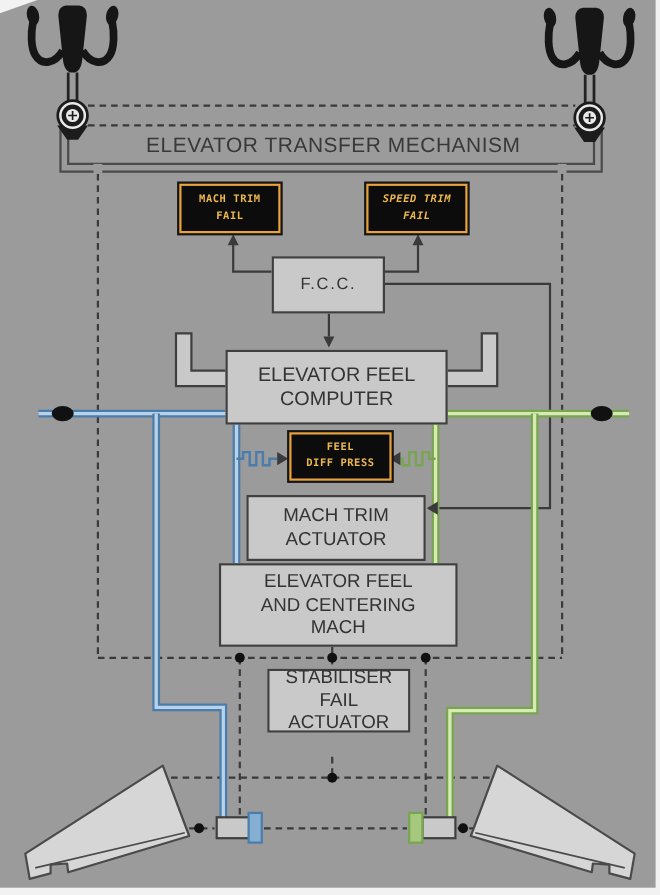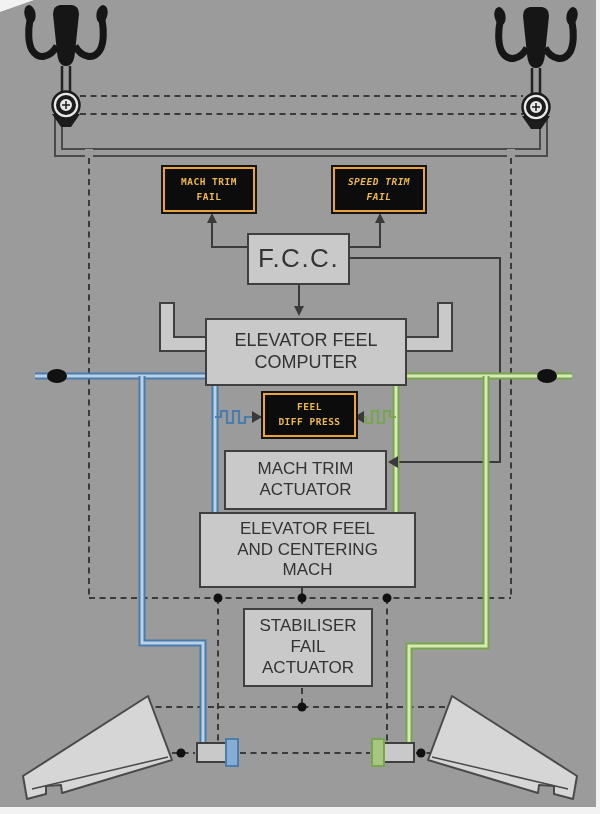--- a/index.html
+++ b/index.html
@@ -32,21 +32,21 @@
         border:2px solid var(--box-border);display:flex;flex-direction:column;
         align-items:center;justify-content:center;color:var(--text-dark);
         text-align:center;line-height:1.22;}
   .ann{position:absolute;box-sizing:border-box;background:var(--ann-bg);
        border:2px solid var(--amber);box-shadow:0 0 0 2px #151515;
        display:flex;flex-direction:column;align-items:center;justify-content:center;
        color:var(--amber-text);font-family:"DejaVu Sans Mono",monospace;
        font-weight:bold;font-size:9.5px;letter-spacing:0.5px;line-height:1.55;}
   .t-label{position:absolute;display:flex;align-items:center;justify-content:center;
        color:#383838;font-size:19px;letter-spacing:0.5px;}
-  .fcc{font-size:26px;letter-spacing:1.5px;}
+  .fcc{font-size:15px;letter-spacing:1.5px;}
   .f18{font-size:18px;} .f17{font-size:17px;}
   .edge{position:absolute;background:var(--paper);}
 </style>
 </head>
 <body>
 
 <div class="stage">
 
   <svg width="600" height="814" viewBox="0 0 600 814">
 
@@ -153,20 +153,21 @@
     <g>
       <polygon class="elev" points="452,696 428,760 538,793 539,785 554,786 554,794 573,799 577,776"></polygon>
       <path class="elevline" d="M432,757 L568,789"></path>
       <rect x="384" y="743" width="30" height="19" fill="var(--box-fill)" stroke="var(--box-border)" stroke-width="2"></rect>
       <rect x="372" y="739" width="12" height="27" fill="var(--green-cap)" stroke="var(--green-edge)" stroke-width="2"></rect>
     </g>
 
     <polygon points="0,0 34,0 0,12" fill="var(--paper)"></polygon>
   </svg>
 
+  <div class="t-label" style="left:60px;top:119px;width:486px;height:28px;">ELEVATOR TRANSFER MECHANISM</div>
 
   <div class="ann" style="left:163px;top:167px;width:92px;height:45px;">
     <span>MACH TRIM</span>
     <span>FAIL</span>
   </div>
 
   <div class="ann" style="left:333px;top:167px;width:92px;height:45px;font-style:italic;">
     <span>SPEED TRIM</span>
     <span>FAIL</span>
   </div>
@@ -189,21 +190,21 @@
     <span>MACH TRIM</span>
     <span>ACTUATOR</span>
   </div>
 
   <div class="dbox f17" style="left:199px;top:512px;width:217px;height:76px;">
     <span>ELEVATOR FEEL</span>
     <span>AND CENTERING</span>
     <span>MACH</span>
   </div>
 
-  <div class="dbox f17" style="left:243px;top:608px;width:130px;height:79px;">
+  <div class="dbox f17" style="left:243px;top:608px;width:130px;height:58px;">
     <span>STABILISER</span>
     <span>FAIL</span>
     <span>ACTUATOR</span>
   </div>
 
   <div class="edge" style="left:0;bottom:0;width:600px;height:7px;"></div>
   <div class="edge" style="right:0;top:0;width:4px;height:814px;"></div>
 </div>
 
 </body></html>

